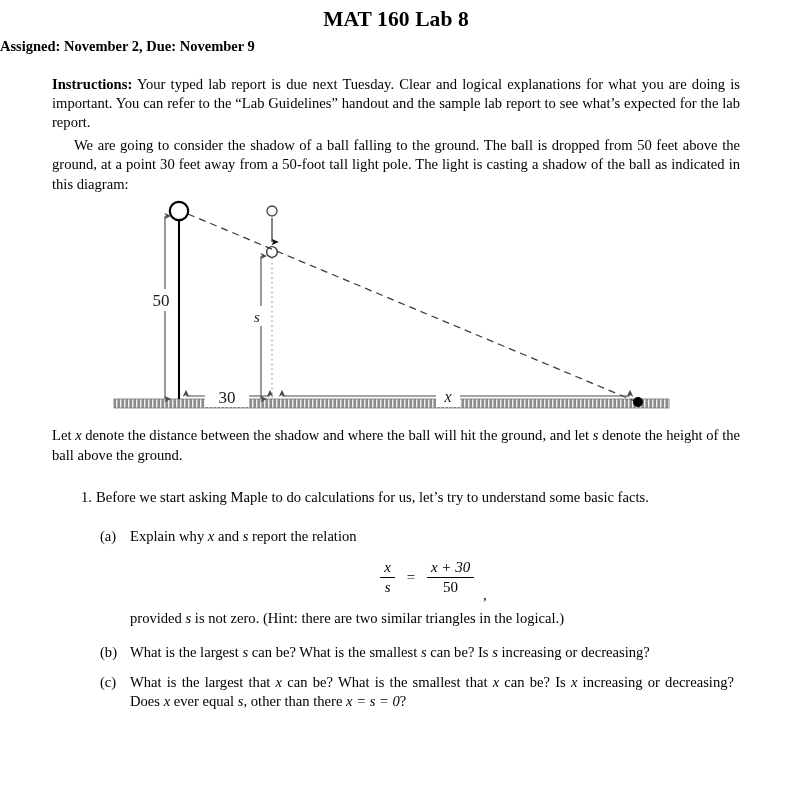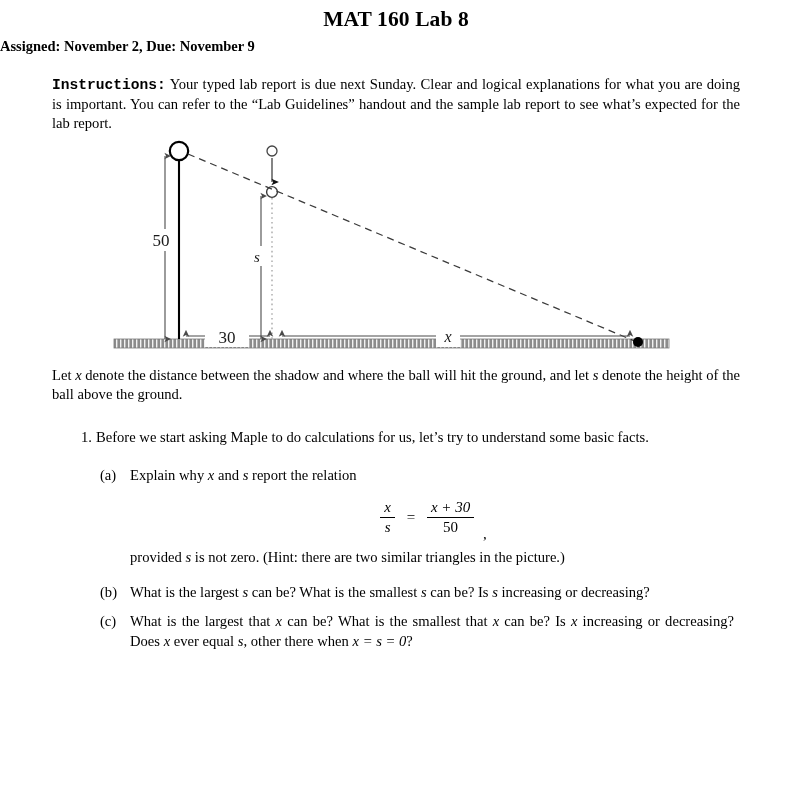--- a/index.html
+++ b/index.html
@@ -46,21 +46,20 @@
     margin: 0 52px;
     font-size: 14.6px;
     line-height: 1.335;
     text-align: justify;
   }
   .instructions {
     margin-top: 20px;
   }
   .instructions .lead {
     font-weight: bold;
-    font-family: Liberation Mono, monospace;
   }
   .lab-head {
     margin: 0 52px;
     margin-top: 13px;
     font-size: 14.8px;
     font-weight: bold;
     line-height: 1.3;
   }
   .lab-para {
     margin: 0 52px;
@@ -156,22 +155,23 @@
   .provided { margin-top: 12px; }
 </style>
 </head>
 <body>
 
 <div class="page">
 
   <div class="doc-title">MAT 160 Lab 8</div>
   <div class="doc-subtitle">Assigned: November 2, Due: November 9</div>
 
-  <p class="body-block instructions"><span class="lead">Instructions:</span><span> Your typed lab report is due next Sunday. Clear and logical explanations for what you are doing is important. You can refer to the “Lab Guidelines” handout and the sample lab report to see what’s expected for the lab report.</span></p>
-
+  <p class="body-block instructions"><span class="lead">Instructions:</span><span> Your typed lab report is due next Tuesday. Clear and logical explanations for what you are doing is important. You can refer to the “Lab Guidelines” handout and the sample lab report to see what’s expected for the lab report.</span></p>
+
+  <p class="lab-para">We are going to consider the shadow of a ball falling to the ground. The ball is dropped from 50 feet above the ground, at a point 30 feet away from a 50-foot tall light pole. The light is casting a shadow of the ball as indicated in this diagram:</p>
 
   <div class="figure">
     <svg width="792" height="232" viewBox="0 0 792 232" xmlns="http://www.w3.org/2000/svg">
       <defs>
         <pattern id="hatch" width="4" height="12" patternUnits="userSpaceOnUse">
           <rect width="4" height="12" fill="#8c8c8c"></rect>
           <rect x="0" y="0" width="1.4" height="12" fill="#f2f2f2"></rect>
         </pattern>
         <marker id="arrUp" markerWidth="7" markerHeight="7" refX="3.2" refY="5.6" orient="auto">
           <path d="M3.2,0 L6.2,6.2 L3.2,4.6 L0.2,6.2 Z" fill="#4a4a4a"></path>
@@ -274,26 +274,26 @@
         <span class="eqsign">=</span>
         <span class="frac">
           <span class="num" style="font-style:italic">x + 30</span>
           <span class="bar"></span>
           <span class="den">50</span>
         </span>
         <span class="comma">,</span>
       </span>
     </div>
 
-    <div class="provided"><span>provided </span><i class="mv">s</i><span> is not zero. (Hint: there are two similar triangles in the picture.)</span></div>
+    <div class="provided"><span>provided </span><i class="mv">s</i><span> is not zero. (Hint: there are two similar triangles in the logical.)</span></div>
   </div>
 
   <div class="suba sp-b">
     <span class="marker">(b)</span>
     <span>What is the largest </span><i class="mv">s</i><span> can be? What is the smallest </span><i class="mv">s</i><span> can be? Is </span><i class="mv">s</i><span> increasing or decreasing?</span>
   </div>
 
   <div class="suba sp-c">
     <span class="marker">(c)</span>
-    <span>What is the largest that </span><i class="mv">x</i><span> can be? What is the smallest that </span><i class="mv">x</i><span> can be? Is </span><i class="mv">x</i><span> increasing or decreasing? Does </span><i class="mv">x</i><span> ever equal </span><i class="mv">s</i><span>, other there when </span><i class="mv">x = s = 0</i><span>?</span>
+    <span>What is the largest that </span><i class="mv">x</i><span> can be? What is the smallest that </span><i class="mv">x</i><span> can be? Is </span><i class="mv">x</i><span> increasing or decreasing? Does </span><i class="mv">x</i><span> ever equal </span><i class="mv">s</i><span>, other than there </span><i class="mv">x = s = 0</i><span>?</span>
   </div>
 
 </div>
 
 </body></html>

